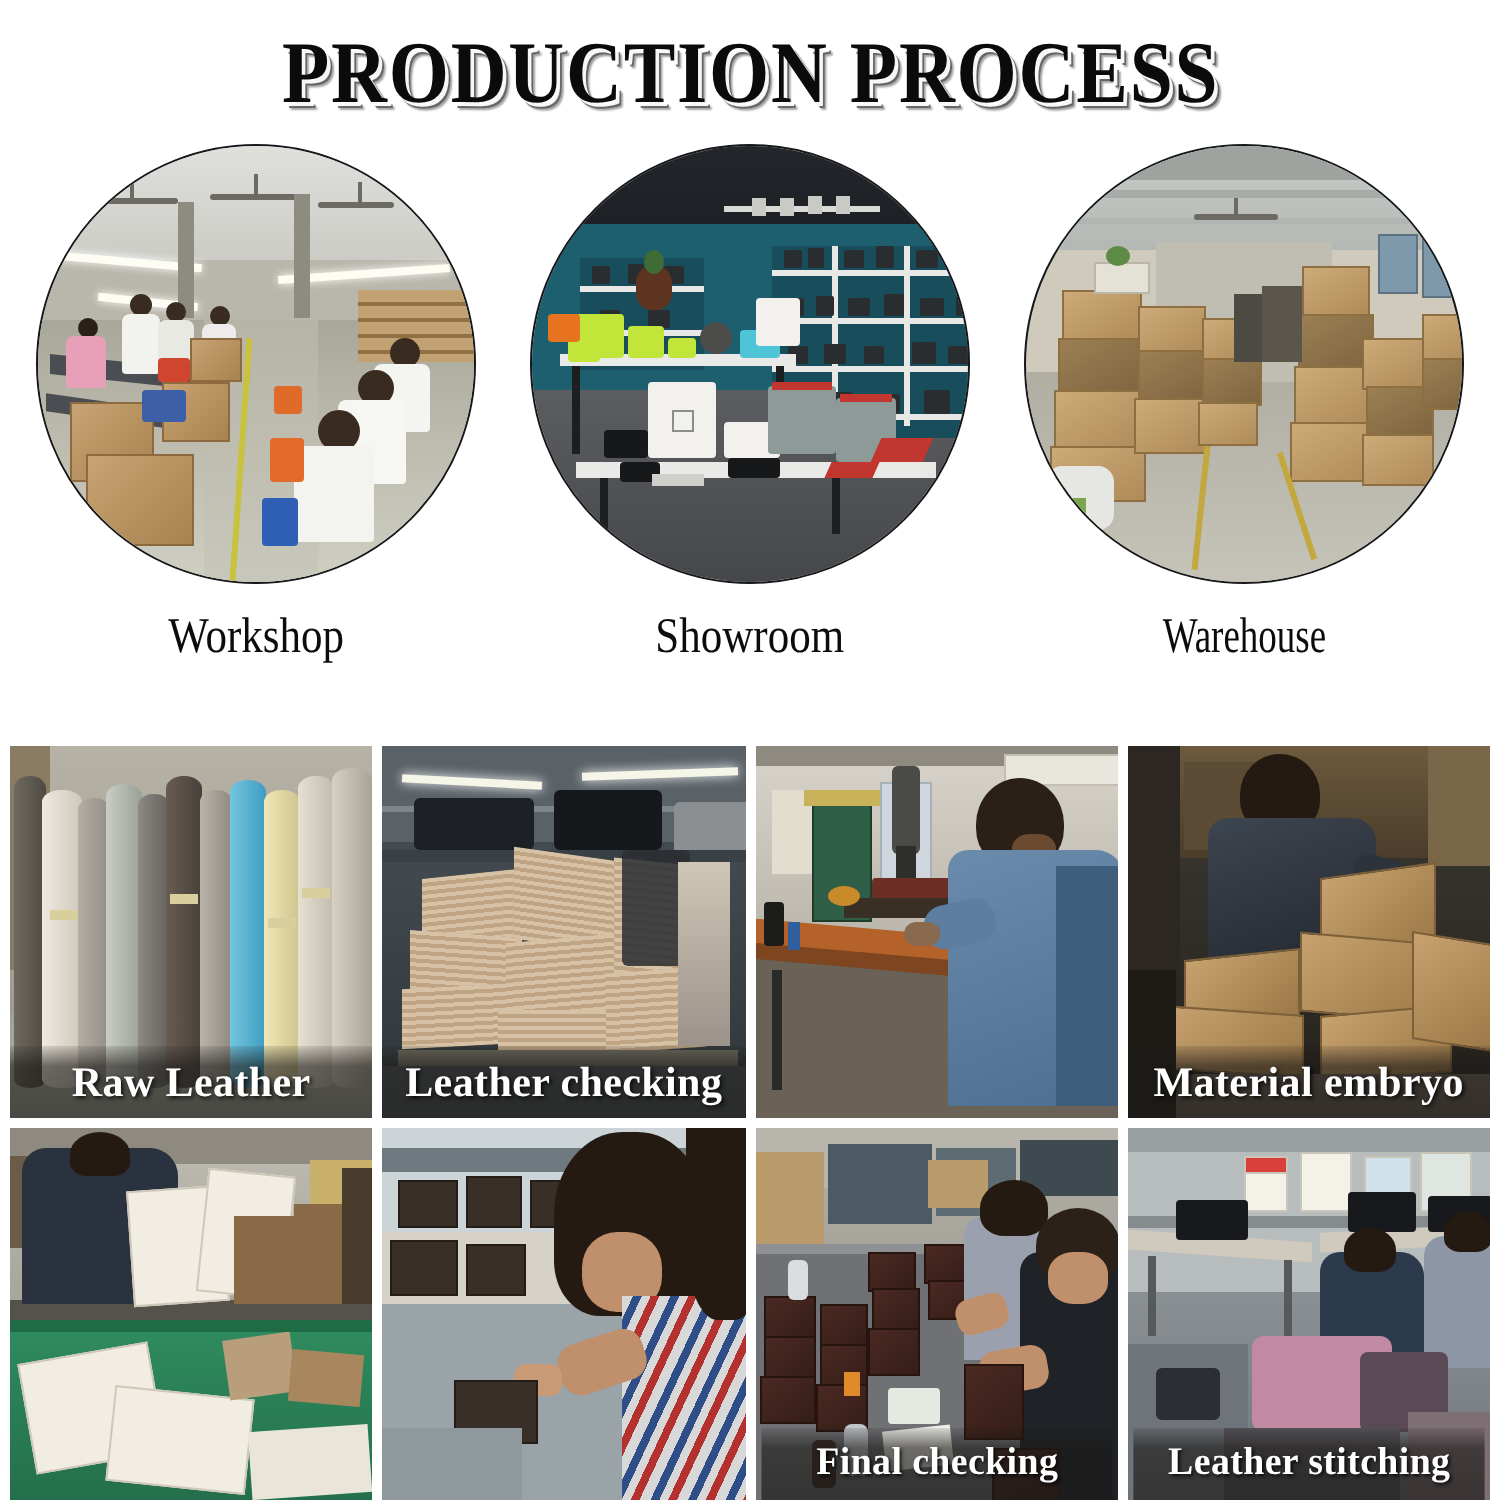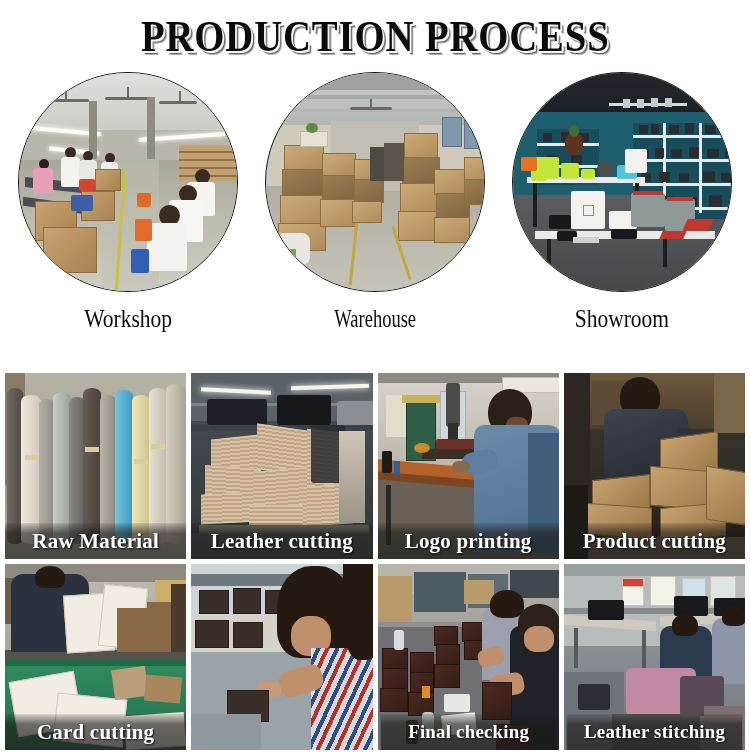--- a/index.html
+++ b/index.html
@@ -255,74 +255,20 @@
           <div class="L ws-box" style="left:16px;top:128px;width:42px;height:40px;"></div>
           <div class="L ws-box" style="left:24px;top:154px;width:54px;height:46px;"></div>
           <div class="L ws-box" style="left:62px;top:118px;width:34px;height:30px;"></div>
           <div class="L ws-box" style="left:76px;top:96px;width:26px;height:22px;"></div>
           <div class="L" style="left:52px;top:122px;width:22px;height:16px;background:#3d5fa8;border-radius:2px;"></div>
           <div class="L" style="left:60px;top:106px;width:16px;height:12px;background:#d0452f;border-radius:2px;"></div>
         </div>
       </div>
     </div>
     <div class="circle-cap">Workshop</div>
-  </div>
-
-  <div class="circle-cell">
-    <div class="circle-frame">
-      <div class="circle-img">
-        <div class="sc">
-          <div class="L wh-ceil"></div>
-          <div class="L" style="left:0;top:0;width:100%;height:8%;background:#9ea39f;"></div>
-          <div class="L wh-floor"></div>
-          <div class="L wh-mid"></div>
-
-          <div class="L" style="left:0;top:22px;width:100%;height:4px;background:#a7aba8;"></div>
-          <div class="L" style="left:0;top:36px;width:100%;height:3px;background:#b2b6b3;"></div>
-          <div class="L ws-rod" style="left:104px;top:26px;"></div>
-          <div class="L ws-fan" style="left:84px;top:34px;width:42px;"></div>
-
-          <div class="L wh-win" style="left:176px;top:44px;width:20px;height:30px;"></div>
-          <div class="L wh-win" style="left:198px;top:46px;width:18px;height:30px;"></div>
-
-          <div class="L wh-ctn" style="left:18px;top:72px;width:40px;height:26px;"></div>
-          <div class="L wh-ctn dk" style="left:16px;top:96px;width:44px;height:28px;"></div>
-          <div class="L wh-ctn" style="left:14px;top:122px;width:46px;height:30px;"></div>
-          <div class="L wh-ctn" style="left:12px;top:150px;width:48px;height:28px;"></div>
-          <div class="L wh-ctn" style="left:56px;top:80px;width:34px;height:24px;"></div>
-          <div class="L wh-ctn dk" style="left:56px;top:102px;width:36px;height:26px;"></div>
-          <div class="L wh-ctn" style="left:54px;top:126px;width:38px;height:28px;"></div>
-          <div class="L wh-ctn" style="left:88px;top:86px;width:28px;height:22px;"></div>
-          <div class="L wh-ctn dk" style="left:88px;top:106px;width:30px;height:24px;"></div>
-          <div class="L wh-ctn" style="left:86px;top:128px;width:30px;height:22px;"></div>
-          <div class="L" style="left:34px;top:58px;width:28px;height:16px;background:#e4e2d6;border:1px solid #bab7a6;"></div>
-          <div class="L" style="left:40px;top:50px;width:12px;height:10px;background:#5e8c46;border-radius:50%;"></div>
-
-          <div class="L wh-ctn" style="left:138px;top:60px;width:34px;height:26px;"></div>
-          <div class="L wh-ctn dk" style="left:136px;top:84px;width:38px;height:28px;"></div>
-          <div class="L wh-ctn" style="left:134px;top:110px;width:40px;height:30px;"></div>
-          <div class="L wh-ctn" style="left:132px;top:138px;width:44px;height:30px;"></div>
-          <div class="L wh-ctn" style="left:168px;top:96px;width:32px;height:26px;"></div>
-          <div class="L wh-ctn dk" style="left:170px;top:120px;width:34px;height:26px;"></div>
-          <div class="L wh-ctn" style="left:168px;top:144px;width:36px;height:26px;"></div>
-          <div class="L wh-ctn" style="left:198px;top:84px;width:26px;height:24px;"></div>
-          <div class="L wh-ctn dk" style="left:198px;top:106px;width:26px;height:26px;"></div>
-
-          <div class="L" style="left:104px;top:74px;width:26px;height:34px;background:#4d4a43;"></div>
-          <div class="L" style="left:118px;top:70px;width:20px;height:38px;background:#5a564c;"></div>
-
-          <div class="L" style="left:10px;top:160px;width:34px;height:32px;background:#e6e7e2;border-radius:8px;"></div>
-          <div class="L" style="left:18px;top:176px;width:12px;height:10px;background:#7aa64e;"></div>
-
-          <div class="L wh-line" style="left:86px;top:150px;width:3px;height:62px;transform:rotate(6deg);"></div>
-          <div class="L wh-line" style="left:134px;top:152px;width:3px;height:56px;transform:rotate(-18deg);"></div>
-        </div>
-      </div>
-    </div>
-    <div class="circle-cap cap-cond">Warehouse</div>
   </div>
 
   <div class="circle-cell">
     <div class="circle-frame">
       <div class="circle-img">
         <div class="sc">
           <div class="L sr-ceil"></div>
           <div class="L sr-wall"></div>
           <div class="L sr-floor"></div>
 
@@ -401,20 +347,74 @@
           <div class="L sr-red" style="left:154px;top:124px;width:26px;height:4px;"></div>
           <div class="L sr-red" style="left:172px;top:146px;width:26px;height:12px;transform:skewX(-24deg);"></div>
           <div class="L sr-red" style="left:148px;top:158px;width:24px;height:8px;transform:skewX(-24deg);"></div>
           <div class="L sr-black" style="left:98px;top:156px;width:26px;height:10px;"></div>
           <div class="L" style="left:60px;top:164px;width:26px;height:6px;background:#cfcfcc;"></div>
         </div>
       </div>
     </div>
     <div class="circle-cap">Showroom</div>
   </div>
+
+  <div class="circle-cell">
+    <div class="circle-frame">
+      <div class="circle-img">
+        <div class="sc">
+          <div class="L wh-ceil"></div>
+          <div class="L" style="left:0;top:0;width:100%;height:8%;background:#9ea39f;"></div>
+          <div class="L wh-floor"></div>
+          <div class="L wh-mid"></div>
+
+          <div class="L" style="left:0;top:22px;width:100%;height:4px;background:#a7aba8;"></div>
+          <div class="L" style="left:0;top:36px;width:100%;height:3px;background:#b2b6b3;"></div>
+          <div class="L ws-rod" style="left:104px;top:26px;"></div>
+          <div class="L ws-fan" style="left:84px;top:34px;width:42px;"></div>
+
+          <div class="L wh-win" style="left:176px;top:44px;width:20px;height:30px;"></div>
+          <div class="L wh-win" style="left:198px;top:46px;width:18px;height:30px;"></div>
+
+          <div class="L wh-ctn" style="left:18px;top:72px;width:40px;height:26px;"></div>
+          <div class="L wh-ctn dk" style="left:16px;top:96px;width:44px;height:28px;"></div>
+          <div class="L wh-ctn" style="left:14px;top:122px;width:46px;height:30px;"></div>
+          <div class="L wh-ctn" style="left:12px;top:150px;width:48px;height:28px;"></div>
+          <div class="L wh-ctn" style="left:56px;top:80px;width:34px;height:24px;"></div>
+          <div class="L wh-ctn dk" style="left:56px;top:102px;width:36px;height:26px;"></div>
+          <div class="L wh-ctn" style="left:54px;top:126px;width:38px;height:28px;"></div>
+          <div class="L wh-ctn" style="left:88px;top:86px;width:28px;height:22px;"></div>
+          <div class="L wh-ctn dk" style="left:88px;top:106px;width:30px;height:24px;"></div>
+          <div class="L wh-ctn" style="left:86px;top:128px;width:30px;height:22px;"></div>
+          <div class="L" style="left:34px;top:58px;width:28px;height:16px;background:#e4e2d6;border:1px solid #bab7a6;"></div>
+          <div class="L" style="left:40px;top:50px;width:12px;height:10px;background:#5e8c46;border-radius:50%;"></div>
+
+          <div class="L wh-ctn" style="left:138px;top:60px;width:34px;height:26px;"></div>
+          <div class="L wh-ctn dk" style="left:136px;top:84px;width:38px;height:28px;"></div>
+          <div class="L wh-ctn" style="left:134px;top:110px;width:40px;height:30px;"></div>
+          <div class="L wh-ctn" style="left:132px;top:138px;width:44px;height:30px;"></div>
+          <div class="L wh-ctn" style="left:168px;top:96px;width:32px;height:26px;"></div>
+          <div class="L wh-ctn dk" style="left:170px;top:120px;width:34px;height:26px;"></div>
+          <div class="L wh-ctn" style="left:168px;top:144px;width:36px;height:26px;"></div>
+          <div class="L wh-ctn" style="left:198px;top:84px;width:26px;height:24px;"></div>
+          <div class="L wh-ctn dk" style="left:198px;top:106px;width:26px;height:26px;"></div>
+
+          <div class="L" style="left:104px;top:74px;width:26px;height:34px;background:#4d4a43;"></div>
+          <div class="L" style="left:118px;top:70px;width:20px;height:38px;background:#5a564c;"></div>
+
+          <div class="L" style="left:10px;top:160px;width:34px;height:32px;background:#e6e7e2;border-radius:8px;"></div>
+          <div class="L" style="left:18px;top:176px;width:12px;height:10px;background:#7aa64e;"></div>
+
+          <div class="L wh-line" style="left:86px;top:150px;width:3px;height:62px;transform:rotate(6deg);"></div>
+          <div class="L wh-line" style="left:134px;top:152px;width:3px;height:56px;transform:rotate(-18deg);"></div>
+        </div>
+      </div>
+    </div>
+    <div class="circle-cap cap-cond">Warehouse</div>
+  </div>
 </div>
 
 <div class="grid">
 
   <div class="tile">
     <div class="tile-img">
       <div class="sc">
         <div class="L rm-wall"></div>
         <div class="L rm-floor"></div>
         <div class="L" style="left:0;top:0;width:20px;height:60%;background:#8a7c63;"></div>
@@ -428,21 +428,21 @@
         <div class="L roll" style="left:110px;width:18px;height:83%;background:linear-gradient(90deg,#74c6df,#3e9cc0);"></div>
         <div class="L roll" style="left:127px;width:18px;height:80%;background:linear-gradient(90deg,#efe7b8,#cfc48c);"></div>
         <div class="L roll" style="left:144px;width:18px;height:84%;background:linear-gradient(90deg,#e6e0d3,#c2bcae);"></div>
         <div class="L roll" style="left:161px;width:20px;height:86%;background:linear-gradient(90deg,#d7d1c4,#a9a396);"></div>
         <div class="L" style="left:20px;top:44%;width:14px;height:5px;background:#d9cf9c;"></div>
         <div class="L" style="left:80px;top:40%;width:14px;height:5px;background:#d9cf9c;"></div>
         <div class="L" style="left:129px;top:46%;width:14px;height:5px;background:#d9cf9c;"></div>
         <div class="L" style="left:146px;top:38%;width:14px;height:5px;background:#d9cf9c;"></div>
       </div>
     </div>
-    <div class="tile-label">Raw Material</div>
+    <div class="tile-label">Raw Leather</div>
   </div>
 
   <div class="tile">
     <div class="tile-img">
       <div class="sc">
         <div class="L lc-bg"></div>
         <div class="L" style="left:0;top:0;width:100%;height:26%;background:#5a6268;"></div>
         <div class="L lc-lamp" style="left:10px;top:16px;width:70px;transform:rotate(3deg);"></div>
         <div class="L lc-lamp" style="left:100px;top:12px;width:78px;transform:rotate(-2deg);"></div>
         <div class="L" style="left:0;top:30px;width:100%;height:3px;background:#7d858a;"></div>
@@ -457,21 +457,21 @@
         <div class="L lc-stack" style="left:62px;top:96px;width:58px;height:40px;transform:skewY(-5deg);"></div>
         <div class="L lc-stack" style="left:58px;top:132px;width:64px;height:24px;"></div>
         <div class="L lc-stack" style="left:116px;top:58px;width:44px;height:60px;transform:skewY(6deg);"></div>
         <div class="L lc-stack" style="left:112px;top:112px;width:50px;height:40px;transform:skewY(-4deg);"></div>
         <div class="L lc-dark" style="left:120px;top:52px;width:34px;height:58px;background:#2a2d31;opacity:.85;"></div>
         <div class="L" style="left:148px;top:58px;width:26px;height:92px;background:linear-gradient(#cfc6b6,#9b9versions);background:linear-gradient(#cfc6b6,#9b938a);"></div>
         <div class="L lc-pallet" style="left:8px;top:152px;width:170px;height:12px;"></div>
         <div class="L" style="left:0;top:160px;width:100%;height:28px;background:#4a5257;"></div>
       </div>
     </div>
-    <div class="tile-label">Leather cutting</div>
+    <div class="tile-label">Leather checking</div>
   </div>
 
   <div class="tile">
     <div class="tile-img">
       <div class="sc">
         <div class="L lp-wall"></div>
         <div class="L lp-floor"></div>
         <div class="L" style="left:0;top:0;width:100%;height:10px;background:#8e8a80;"></div>
         <div class="L" style="left:124px;top:4px;width:58px;height:16px;background:#e9e6dd;border:1px solid #c3beb0;"></div>
         <div class="L" style="left:62px;top:18px;width:26px;height:56px;background:#cfd6dd;border:1px solid #a9b1b8;"></div>
@@ -493,21 +493,20 @@
         <div class="L" style="left:16px;top:88px;width:6px;height:14px;background:#2f5f9e;"></div>
 
         <div class="L lp-head" style="left:110px;top:16px;width:44px;height:46px;"></div>
         <div class="L" style="left:128px;top:44px;width:22px;height:18px;background:#6b4a32;border-radius:40%;"></div>
         <div class="L lp-shirt" style="left:96px;top:52px;width:88px;height:128px;"></div>
         <div class="L" style="left:84px;top:78px;width:36px;height:22px;background:#5d7e9e;border-radius:10px;transform:rotate(-12deg);"></div>
         <div class="L" style="left:74px;top:88px;width:18px;height:12px;background:#8a6a4e;border-radius:6px;"></div>
         <div class="L" style="left:150px;top:60px;width:34px;height:120px;background:#3f5e7c;"></div>
       </div>
     </div>
-    <div class="tile-label">Logo printing</div>
   </div>
 
   <div class="tile">
     <div class="tile-img">
       <div class="sc">
         <div class="L pe-bg"></div>
         <div class="L" style="left:0;top:0;width:100%;height:30%;background:linear-gradient(#6d5a3e,#4a3d2a);"></div>
         <div class="L" style="left:0;top:0;width:26px;height:100%;background:#2c2722;"></div>
         <div class="L" style="left:150px;top:0;width:36px;height:60px;background:#7a6648;"></div>
         <div class="L" style="left:28px;top:8px;width:44px;height:44px;background:#5c4c36;"></div>
@@ -520,21 +519,21 @@
         <div class="L pe-box" style="left:96px;top:62px;width:58px;height:44px;transform:skewY(-8deg);"></div>
         <div class="L pe-box" style="left:86px;top:96px;width:74px;height:40px;transform:skewY(5deg);"></div>
         <div class="L pe-box" style="left:28px;top:104px;width:58px;height:36px;transform:skewY(-6deg);"></div>
         <div class="L pe-box" style="left:18px;top:132px;width:70px;height:32px;transform:skewY(4deg);"></div>
         <div class="L pe-box" style="left:96px;top:132px;width:66px;height:34px;transform:skewY(-5deg);"></div>
         <div class="L pe-box" style="left:142px;top:96px;width:44px;height:54px;transform:skewY(9deg);"></div>
         <div class="L pe-table" style="left:0;top:164px;width:100%;height:24px;"></div>
         <div class="L" style="left:0;top:112px;width:24px;height:76px;background:#1d1a16;"></div>
       </div>
     </div>
-    <div class="tile-label">Product cutting</div>
+    <div class="tile-label">Material embryo</div>
   </div>
 
   <div class="tile">
     <div class="tile-img">
       <div class="sc">
         <div class="L cc-wall"></div>
         <div class="L cc-mat"></div>
         <div class="L" style="left:0;top:0;width:100%;height:18px;background:#8e8a80;"></div>
         <div class="L" style="left:0;top:14px;width:44px;height:46px;background:#6a5c48;"></div>
         <div class="L" style="left:150px;top:16px;width:36px;height:42px;background:#c9b06a;"></div>
@@ -551,21 +550,20 @@
         <div class="L" style="left:166px;top:20px;width:20px;height:68px;background:#4a3c2c;"></div>
 
         <div class="L cc-card" style="left:8px;top:112px;width:66px;height:56px;transform:rotate(-10deg);"></div>
         <div class="L cc-card" style="left:50px;top:132px;width:70px;height:48px;transform:rotate(6deg);"></div>
         <div class="L" style="left:108px;top:104px;width:34px;height:30px;background:#b99e7c;transform:rotate(-8deg);"></div>
         <div class="L" style="left:140px;top:112px;width:36px;height:26px;background:#a8875f;transform:rotate(5deg);"></div>
         <div class="L" style="left:120px;top:150px;width:60px;height:34px;background:#e9e5d9;transform:rotate(-4deg);"></div>
         <div class="L" style="left:0;top:96px;width:100%;height:6px;background:#1f6b46;"></div>
       </div>
     </div>
-    <div class="tile-label">Card cutting</div>
   </div>
 
   <div class="tile">
     <div class="tile-img">
       <div class="sc">
         <div class="L lpa-bg"></div>
         <div class="L" style="left:0;top:0;width:100%;height:34%;background:#cdd4d8;"></div>
         <div class="L lpa-table" style="left:0;top:52px;width:100%;height:40px;"></div>
         <div class="L" style="left:0;top:88px;width:100%;height:100px;background:#9aa3a8;"></div>
 

